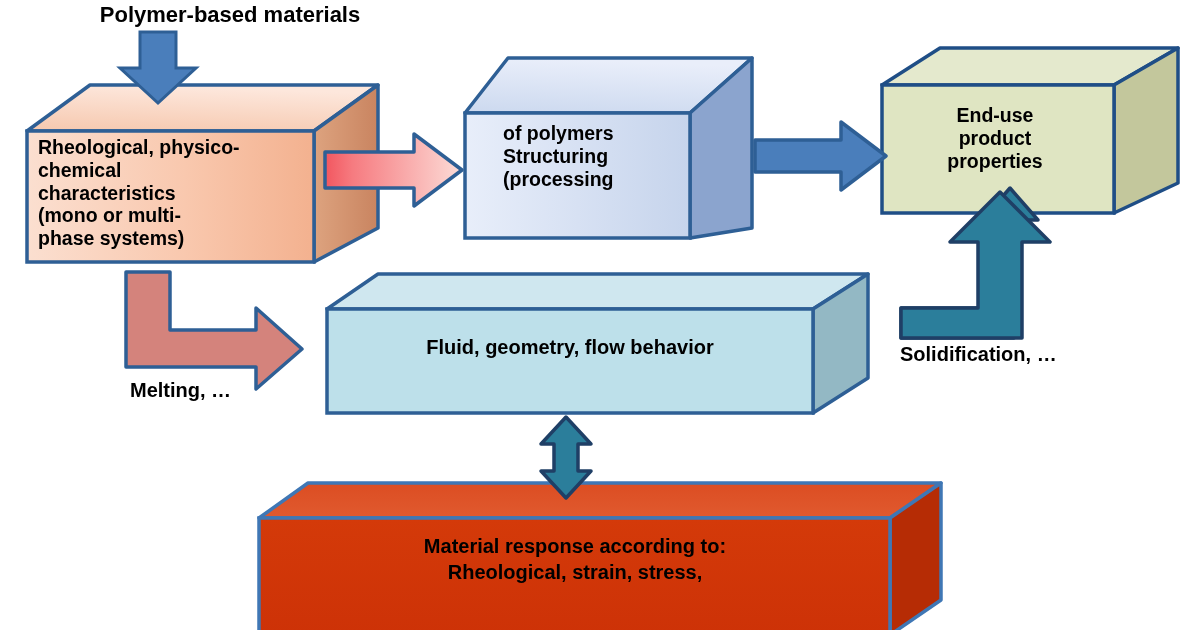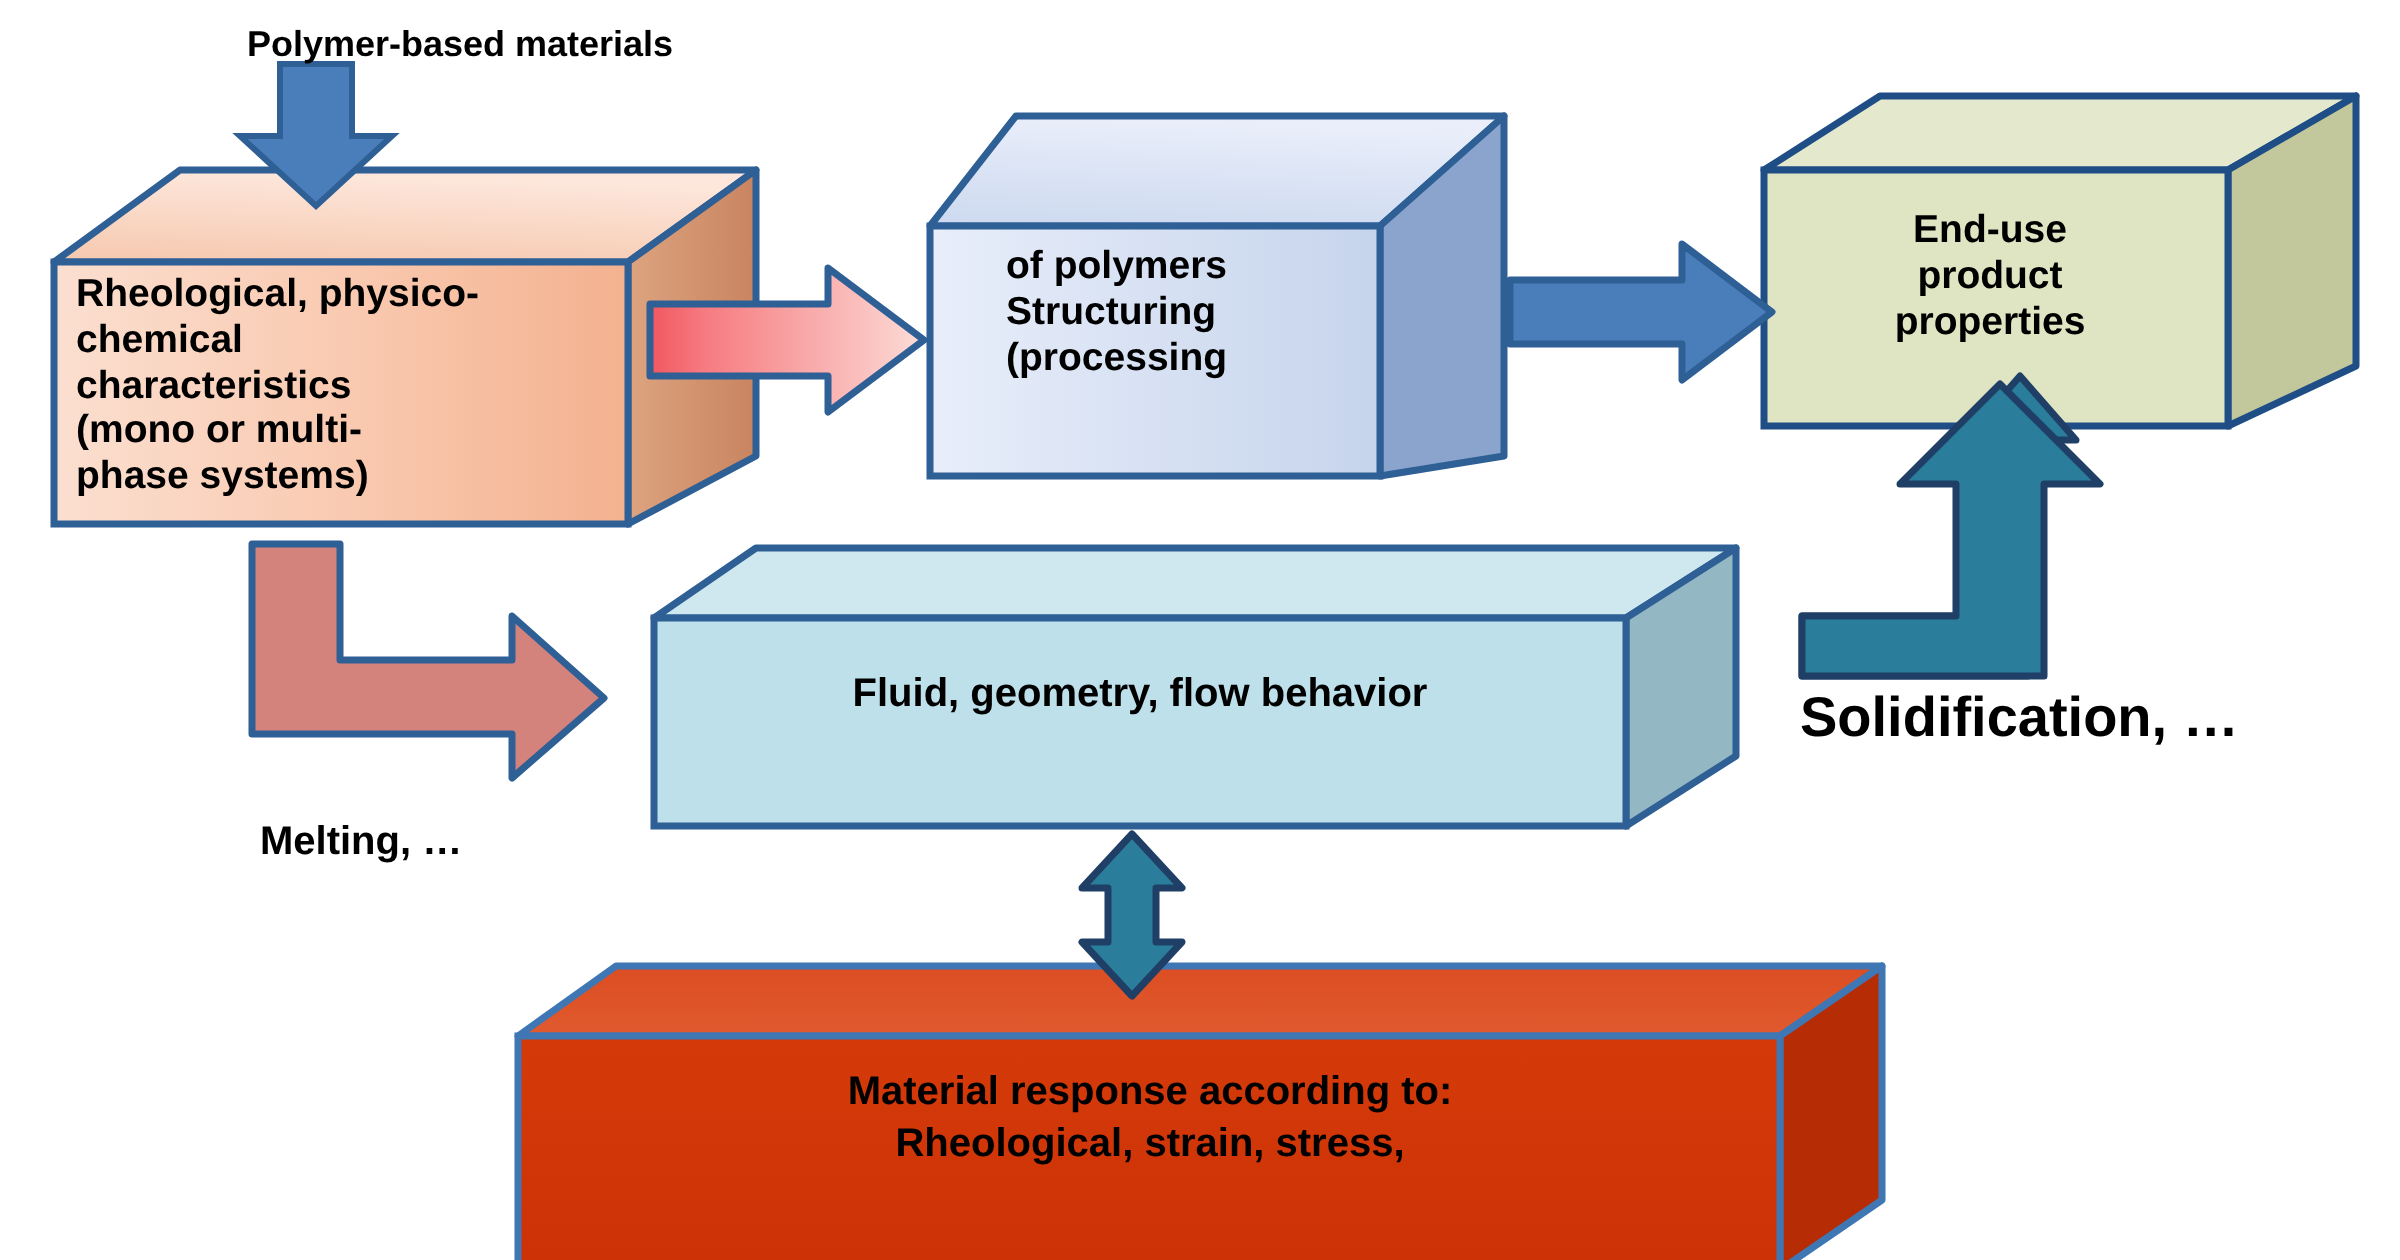--- a/index.html
+++ b/index.html
@@ -94,21 +94,21 @@
     <polygon points="755,140 841,140 841,122 886,156 841,190 841,172 755,172" fill="#4a7ebb" stroke="#2e5f95" stroke-width="3.5" stroke-linejoin="round"></polygon>
 
     <polygon points="126,272 170,272 170,330 256,330 256,308 302,349 256,389 256,367 126,367" fill="#d4837c" stroke="#2e5f95" stroke-width="3.5" stroke-linejoin="round"></polygon>
 
     <polygon points="901,308 1004,308 1004,220 1038,220 1010,188 982,220 1014,220 1014,338 901,338" fill="#2b7e9b" stroke="#1f3f66" stroke-width="3.5" stroke-linejoin="round"></polygon>
     <polygon points="901,308 978,308 978,242 950,242 1000,192 1050,242 1022,242 1022,338 901,338" fill="#2b7e9b" stroke="#1f3f66" stroke-width="3.5" stroke-linejoin="round"></polygon>
 
     <polygon points="566,417 591,444 578,444 578,471 591,471 566,498 541,471 554,471 554,444 541,444" fill="#2b7e9b" stroke="#1f3f66" stroke-width="3.5" stroke-linejoin="round"></polygon>
   </svg>
 
-  <div class="lbl ctr" style="left:60px;top:12px;width:340px;font-size:18px;">Polymer-based materials</div>
+  <div class="lbl ctr" style="left:60px;top:2px;width:340px;font-size:22px;">Polymer-based materials</div>
 
   <div class="lbl lft" style="left:38px;top:136px;width:275px;font-size:19.5px;">
     <div>Rheological, physico-</div>
     <div>chemical</div>
     <div>characteristics</div>
     <div> (mono or multi-</div>
     <div>phase systems)</div>
   </div>
 
   <div class="lbl lft" style="left:503px;top:122px;width:190px;font-size:19.5px;">
@@ -125,17 +125,17 @@
 
   <div class="lbl ctr" style="left:350px;top:336px;width:440px;font-size:20px;">
     <div>Fluid, geometry, flow behavior</div>
   </div>
 
   <div class="lbl ctr" style="left:290px;top:533px;width:570px;font-size:20px;line-height:1.3;">
     <div>Material response according to:</div>
     <div>Rheological, strain, stress,</div>
   </div>
 
-  <div class="lbl lft" style="left:130px;top:379px;width:220px;font-size:20px;margin-top:31px;">Melting, …</div>
+  <div class="lbl lft" style="left:130px;top:379px;width:220px;font-size:20px;">Melting, …</div>
 
-  <div class="lbl lft" style="left:900px;top:343px;width:260px;font-size:28px;">Solidification, …</div>
+  <div class="lbl lft" style="left:900px;top:343px;width:260px;font-size:20px;">Solidification, …</div>
 
 </div>
 
 </body></html>

